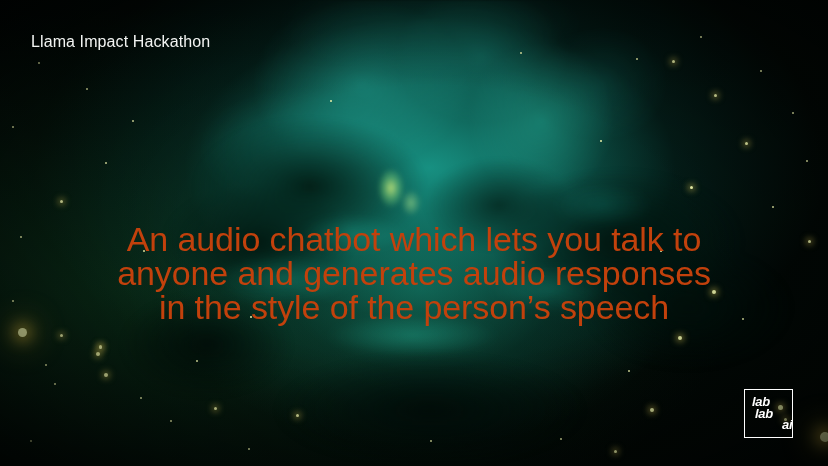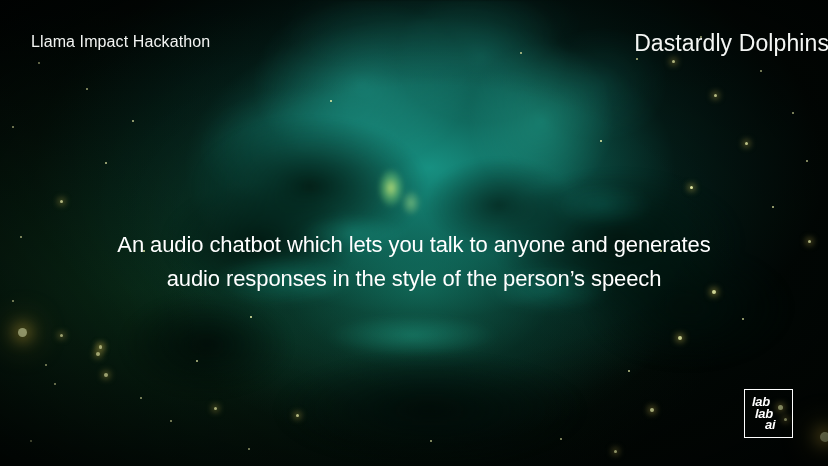--- a/index.html
+++ b/index.html
@@ -146,24 +146,24 @@
     font-weight: bold;
     color: #ffffff;
     letter-spacing: -0.6px;
     line-height: 1;
   }
 
   .subtitle {
     position: absolute;
     left: 113px;
     width: 602px;
-    top: 228px;
+    top: 222px;
     text-align: center;
-    font-size: 22px;
-    color: #ffffff;
+    font-size: 34px;
+    color: #c2410c;
     line-height: 34px;
     letter-spacing: -0.1px;
   }
 
   
   .logo {
     position: absolute;
     left: 744px;
     top: 389px;
     width: 49px;
@@ -177,21 +177,21 @@
     top: 6px;
     color: #ffffff;
     font-size: 13px;
     font-weight: bold;
     line-height: 11.5px;
     letter-spacing: -0.3px;
     font-style: italic;
   }
   .logo-l1 { margin-left: 0px; }
   .logo-l2 { margin-left: 3px; }
-  .logo-l3 { margin-left: 13px; }
+  .logo-l3 { margin-left: 30px; }
 </style>
 </head>
 <body>
 
 <div id="slide">
 
   <div class="bg-layer bg-base"></div>
   <div class="bg-layer bg-clouds-top"></div>
   <div class="bg-layer bg-darkclouds"></div>
   <div class="bg-layer bg-ripples"></div>
@@ -251,21 +251,20 @@
     <div class="star" style="left:250px; top:316px; width:2px; height:2px;"></div>
     <div class="star" style="left:196px; top:360px; width:2px; height:2px;"></div>
   </div>
 
   <div class="bg-layer bg-vignette"></div>
 
   <div class="content">
 
     <div class="hdr-left">Llama Impact Hackathon</div>
 
-    <div class="hdr-right">Dastardly Dolphins</div>
 
 
     <div class="subtitle">An audio chatbot which lets you talk to anyone and generates audio responses in the style of the person’s speech</div>
 
     <div class="logo">
       <div class="logo-inner">
         <div class="logo-l1">lab</div>
         <div class="logo-l2">lab</div>
         <div class="logo-l3">ai</div>
       </div>

